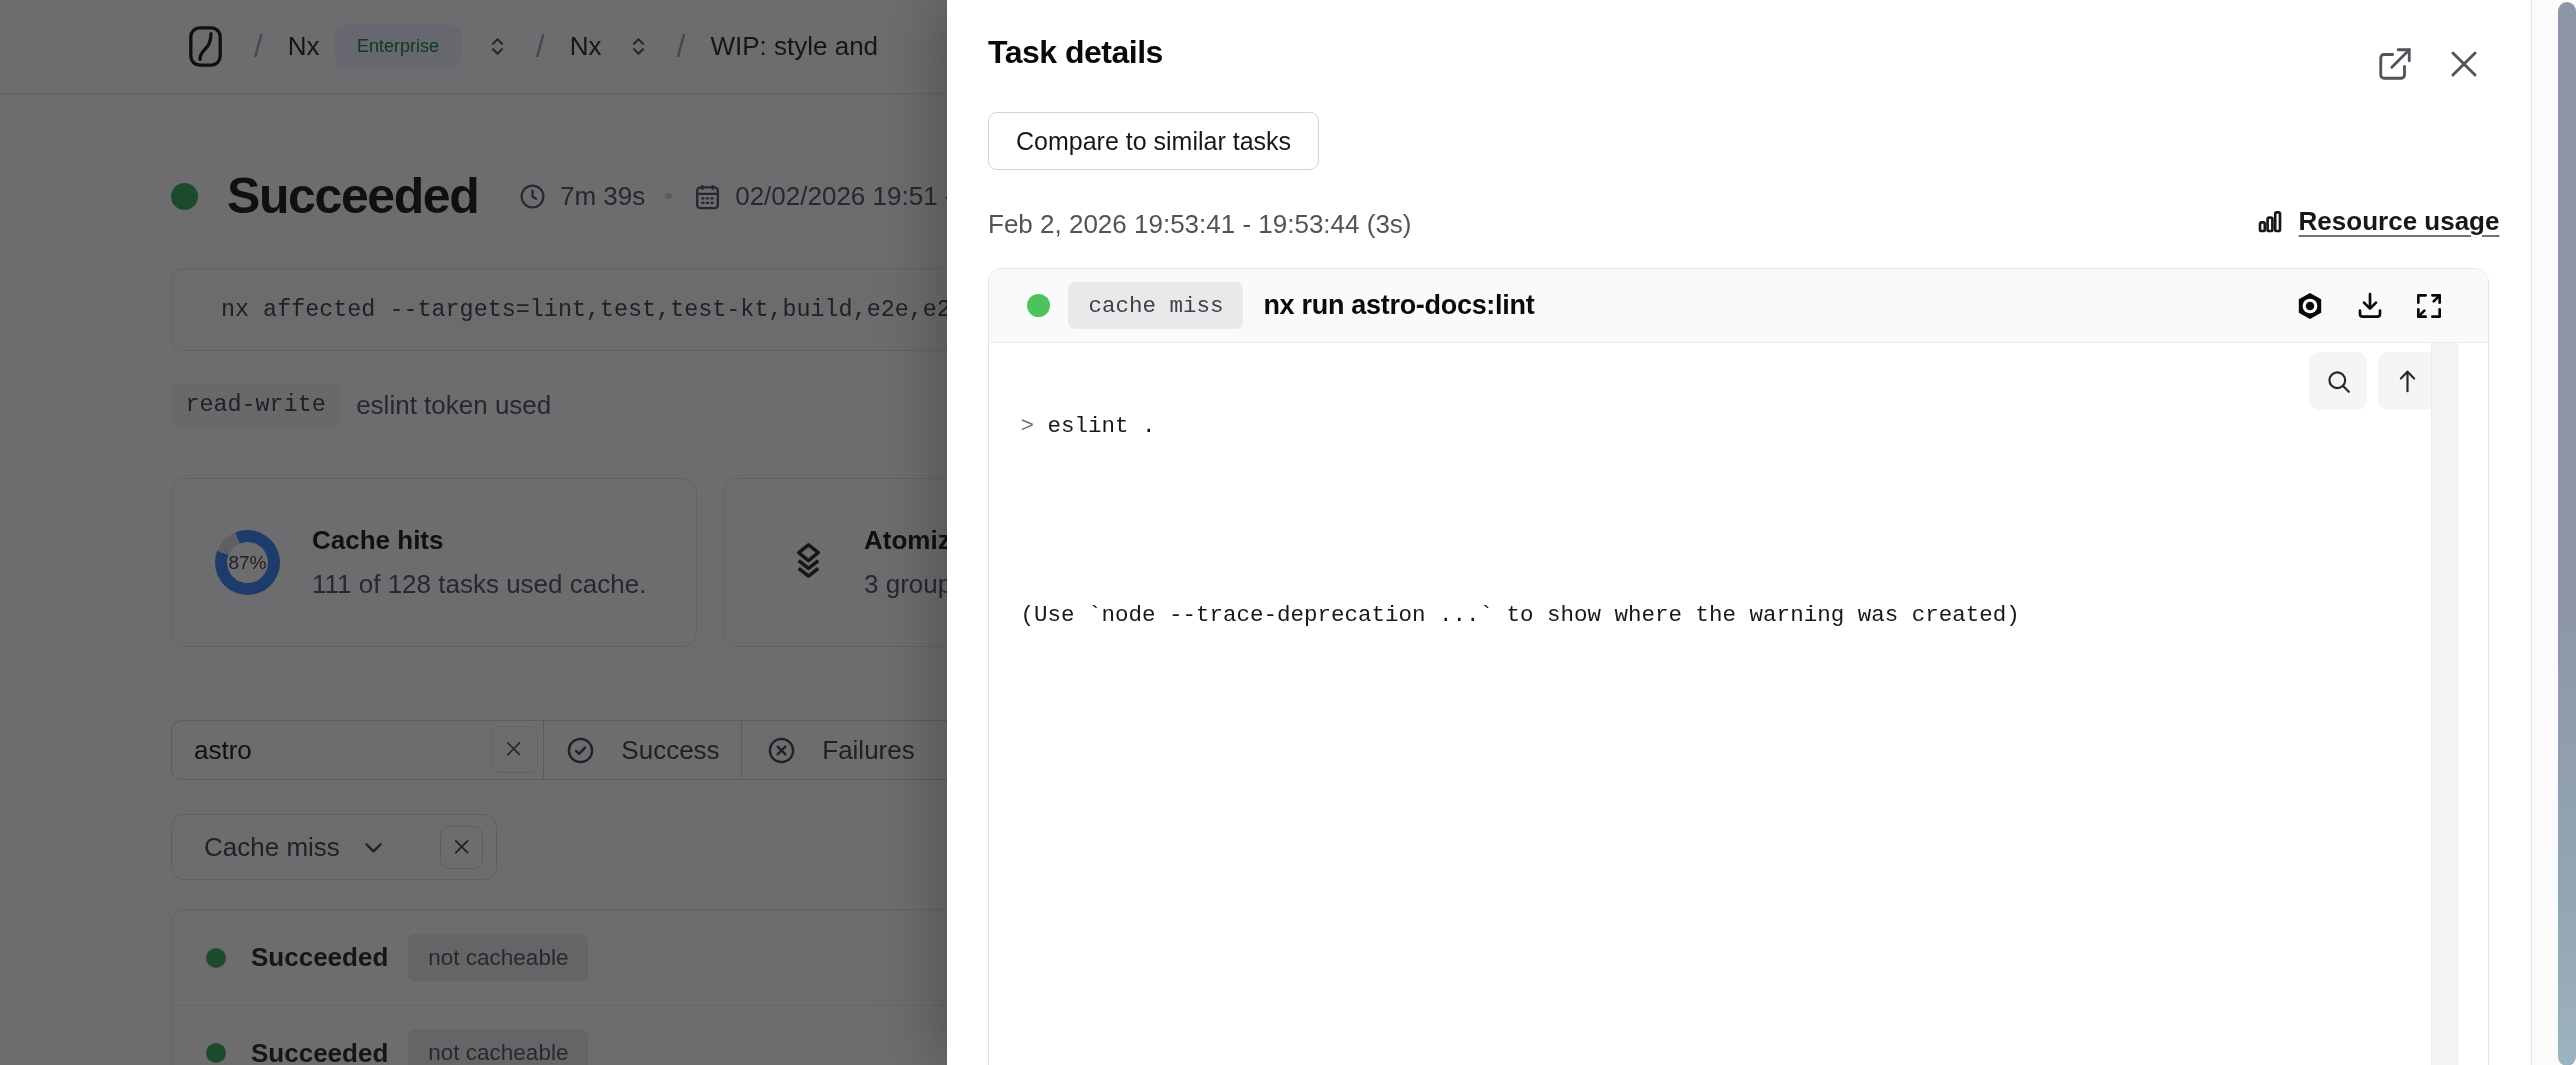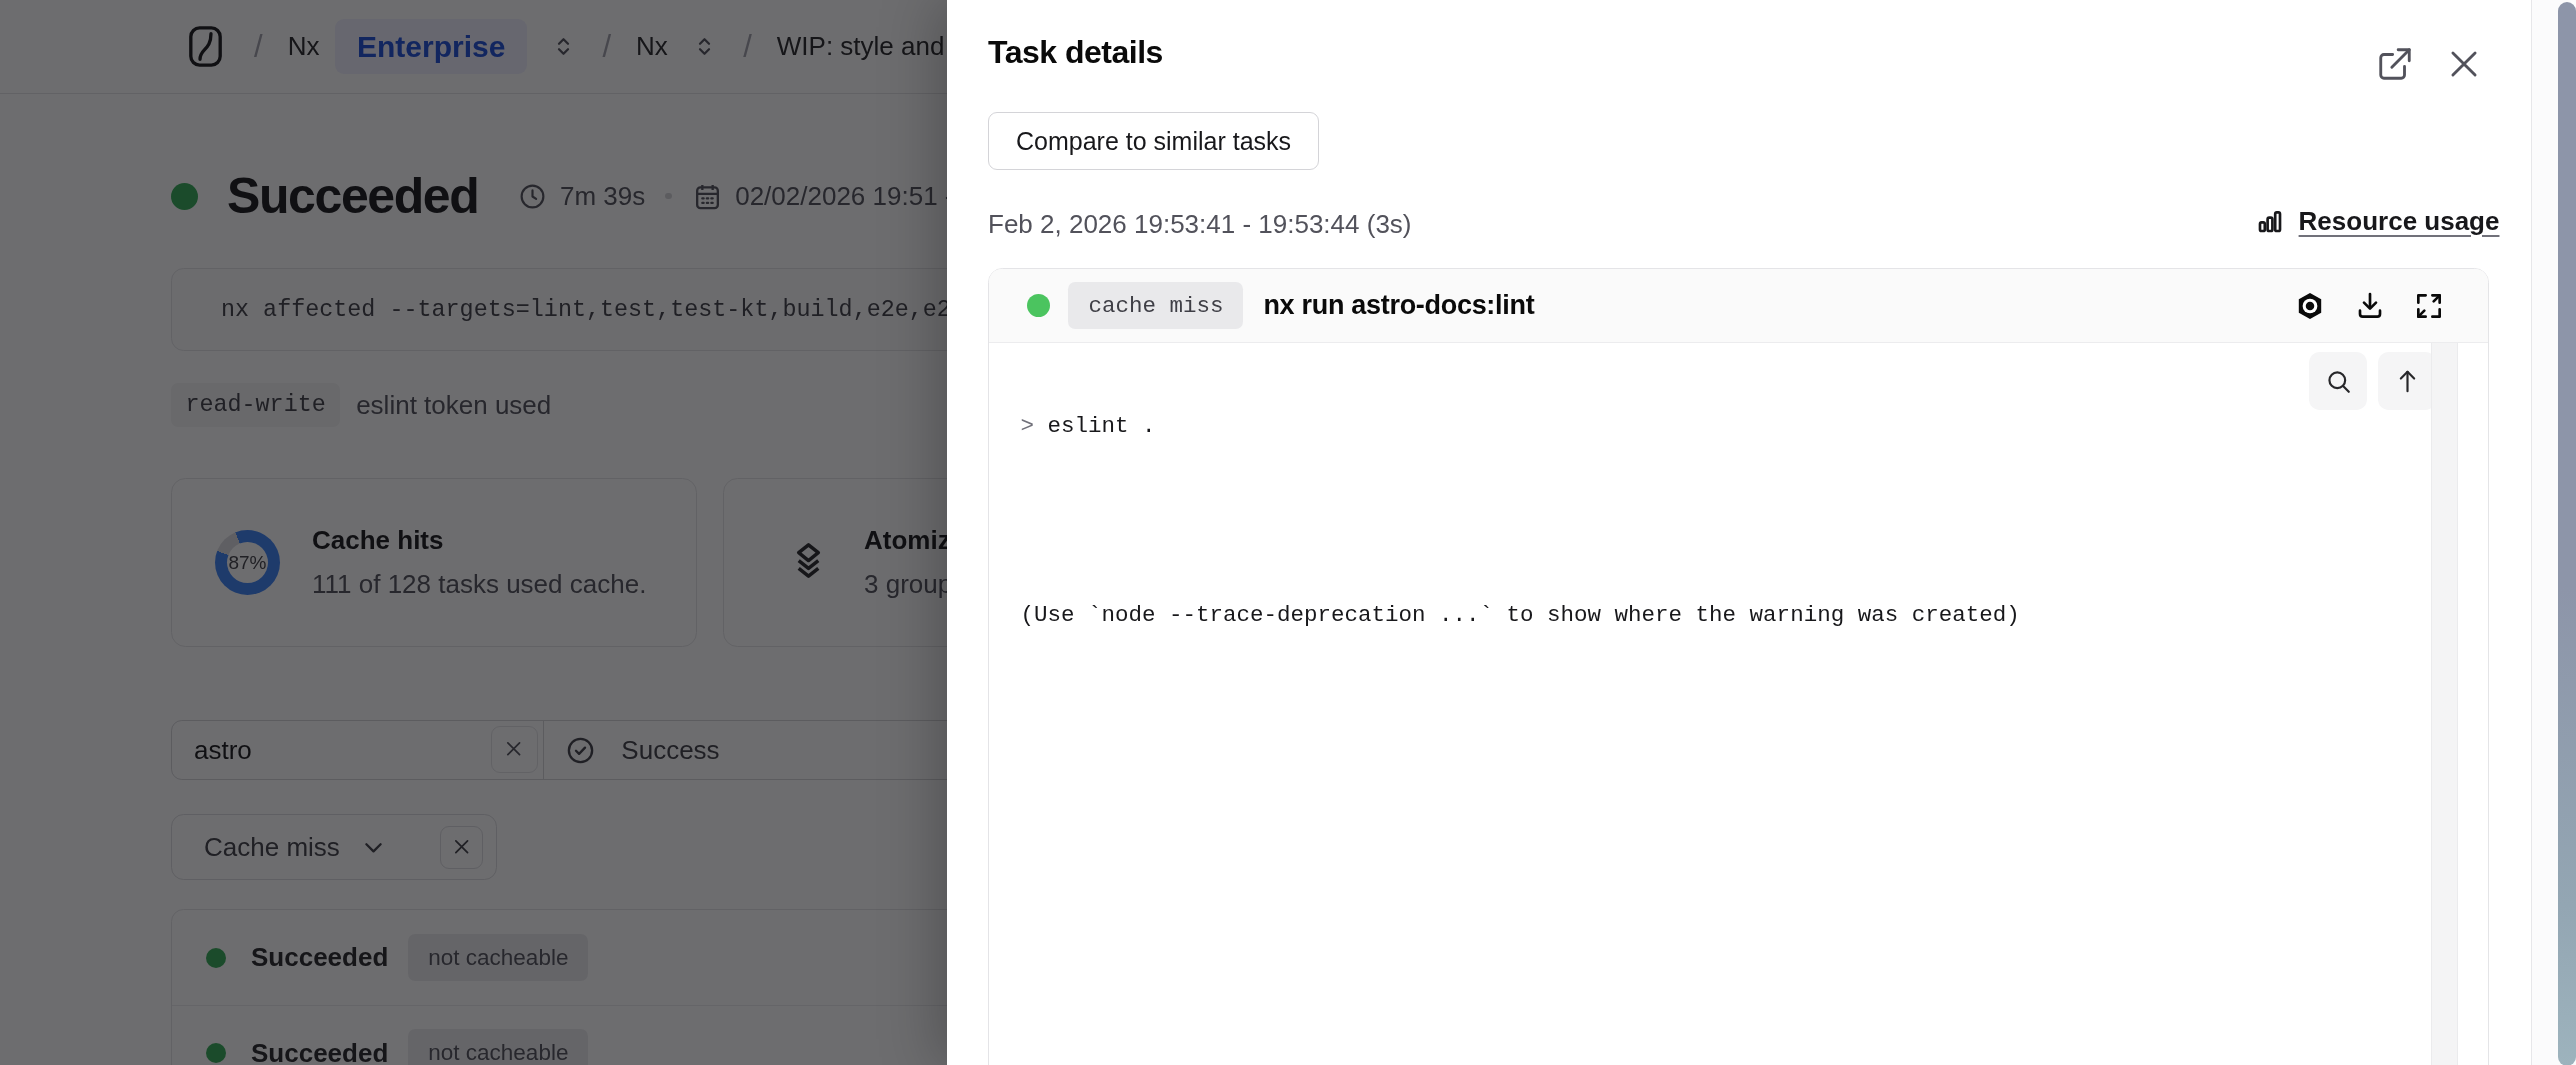--- a/index.html
+++ b/index.html
@@ -6,22 +6,22 @@
   *{box-sizing:border-box;}
   .screen{position:relative;width:2576px;height:1066px;background:#fff;overflow:hidden;
           font-family:"Liberation Sans",sans-serif;color:#18181b;}
 
   
   .page{position:absolute;inset:0;background:#fff;}
   .navbar{position:absolute;left:0;top:0;width:100%;height:94px;background:#fff;
           border-bottom:1.8px solid #e4e4e7;display:flex;align-items:center;padding-left:182px;}
   .crumb-sep{color:#a1a1aa;font-size:31px;font-weight:300;margin:0 25px;}
   .crumb-txt{font-size:26px;color:#27272a;font-weight:500;}
-  .org-badge{font-size:30px;color:#1d4ed8;background:rgba(99,102,241,.10);border-radius:9px;
-             padding:10.8px 21.6px;margin-left:16px;font-weight:700;}
+  .org-badge{font-size:18px;color:#15803d;background:rgba(99,102,241,.10);border-radius:9px;
+             padding:10.8px 21.6px;margin-left:16px;font-weight:400;}
   .updown{color:#52525b;margin-left:23.4px;display:flex;align-items:center;}
 
   .h1row{position:absolute;left:171px;top:167px;display:flex;align-items:center;}
   .status-dot{width:27px;height:27px;border-radius:50%;background:#33ab55;}
   .h1{font-size:50px;font-weight:700;letter-spacing:-1.4px;color:#18181b;margin-left:29px;}
   .meta{display:flex;align-items:center;color:#52525b;font-size:26px;margin-left:40px;}
   .meta .ico{display:flex;margin-right:12.6px;color:#52525b;}
   .mid-dot{width:6.3px;height:6.3px;border-radius:50%;background:#d4d4d8;margin:0 20px;}
 
   .codeblock{position:absolute;left:171px;top:268px;width:2234px;height:83px;background:#fcfcfd;
@@ -223,20 +223,29 @@
         </span>
       </div>
       <div class="fseg seg-btn">
         <span>
           <svg width="31" height="31" viewBox="0 0 24 24" fill="none" stroke="currentColor" stroke-width="1.8" stroke-linecap="round" stroke-linejoin="round">
             <circle cx="12" cy="12" r="9"></circle>
               <path d="M8.5 12.2l2.4 2.4 4.6-4.8"></path>
           </svg>
         </span>
         <span>Success</span>
+      </div>
+      <div class="fseg seg-btn">
+        <span>
+          <svg width="31" height="31" viewBox="0 0 24 24" fill="none" stroke="currentColor" stroke-width="1.8" stroke-linecap="round">
+            <circle cx="12" cy="12" r="9"></circle>
+              <path d="M9 9l6 6M15 9l-6 6"></path>
+          </svg>
+        </span>
+        <span>Failures</span>
       </div>
     </div>
 
     <div class="cachemiss">
       <span class="lbl">Cache miss</span>
       <span class="chev">
         <svg width="31" height="31" viewBox="0 0 24 24" fill="none" stroke="currentColor" stroke-width="1.8" stroke-linecap="round" stroke-linejoin="round">
           <path d="M6.5 9.5 12 15l5.5-5.5"></path>
         </svg>
       </span>

